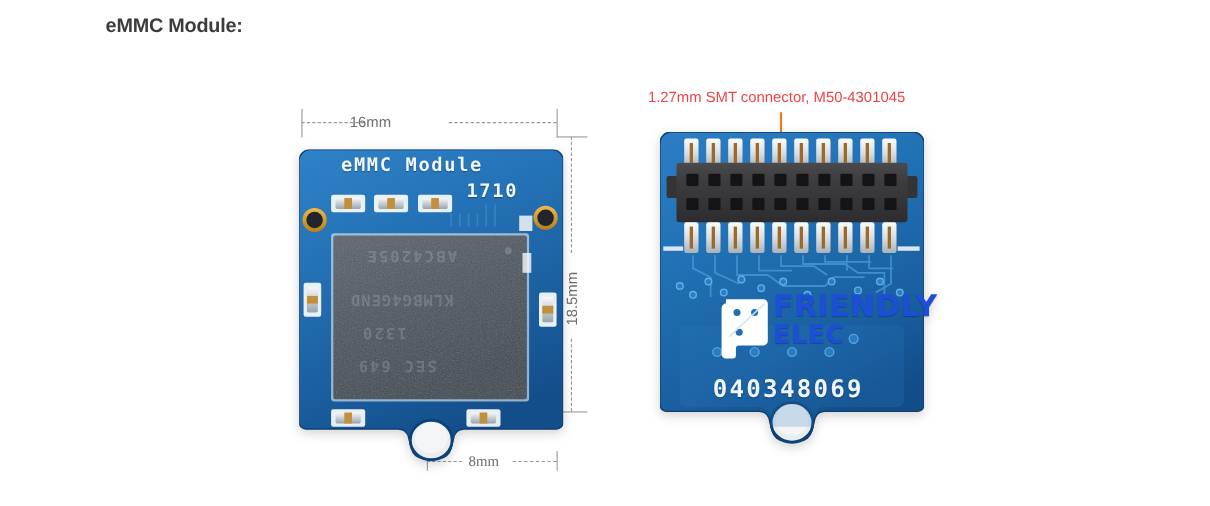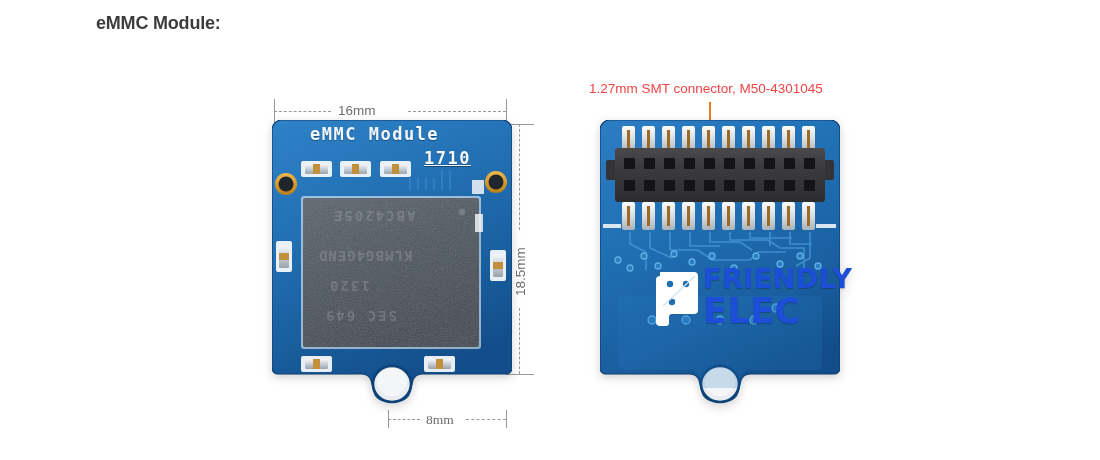--- a/index.html
+++ b/index.html
@@ -133,41 +133,41 @@
 </style>
 </head>
 <body>
 
 <div id="stage">
 
   <div class="page-title">eMMC Module:</div>
 
   <div class="dim-tick-v" style="left:274px; top:99px; height:26px;"></div>
   <div class="dim-line-h" style="left:274px; top:111px; width:57px;"></div>
-  <div class="dim-label" style="left:338px; top:103px;">16mm</div>
+  <div class="dim-label" style="left:318px; top:103px;">16mm</div>
   <div class="dim-line-h" style="left:408px; top:111px; width:98px;"></div>
   <div class="dim-tick-v" style="left:506px; top:99px; height:26px;"></div>
 
   <div class="dim-tick-h" style="left:506px; top:124px; width:28px;"></div>
   <div class="dim-line-v" style="left:519px; top:124px; height:106px;"></div>
   <div class="dim-label dim-18" style="left:513px; top:296px;">18.5mm</div>
   <div class="dim-line-v" style="left:519px; top:308px; height:66px;"></div>
   <div class="dim-tick-h" style="left:506px; top:374px; width:28px;"></div>
 
   <div class="dim-tick-v" style="left:388px; top:410px; height:18px;"></div>
   <div class="dim-line-h" style="left:388px; top:419px; width:32px;"></div>
   <div class="dim-label" style="left:426px; top:412px;font-family:Liberation Serif, serif;">8mm</div>
   <div class="dim-line-h" style="left:466px; top:419px; width:40px;"></div>
   <div class="dim-tick-v" style="left:506px; top:410px; height:18px;"></div>
 
   <div class="callout-text" style="left:589px; top:81px;">1.27mm SMT connector, M50-4301045</div>
   <div class="callout-line" style="left:709px; top:102px; height:48px;"></div>
   <div class="callout-dot" style="left:706px; top:146px;"></div>
 
-  <div class="board" style="left:272px; top:120px; width:240px; height:285px;">
+  <div class="board" style="left:272px; top:136px; width:240px; height:285px;">
     <svg width="240" height="285" viewBox="0 0 240 285" xmlns="http://www.w3.org/2000/svg">
       <defs>
         <linearGradient id="pcbL" x1="0" y1="0" x2="0.35" y2="1">
           <stop offset="0%" stop-color="#2f82c8"></stop>
           <stop offset="35%" stop-color="#2472b6"></stop>
           <stop offset="72%" stop-color="#1a5f9f"></stop>
           <stop offset="100%" stop-color="#134e8a"></stop>
         </linearGradient>
         <linearGradient id="chipG" x1="0" y1="0" x2="0.4" y2="1">
           <stop offset="0%" stop-color="#5a636d"></stop>
@@ -252,21 +252,21 @@
         <path d="M154,58 L154,70"></path>
           <path d="M162,58 L162,70"></path>
         <path d="M170,50 L170,70"></path>
           <path d="M178,50 L178,70"></path>
       </g>
       <rect x="200" y="60" width="12" height="14" fill="#f2f5f8" opacity="0.85"></rect>
       <rect x="203" y="94" width="8" height="18" fill="#f6f8fa" opacity="0.8"></rect>
     </svg>
 
     <div class="silk" style="left:38px; top:4px; font-size:17px; letter-spacing:1.5px;">eMMC Module</div>
-    <div class="silk" style="left:152px; top:28px; font-size:17px; letter-spacing:1.5px;text-decoration:underline;">1710</div>
+    <div class="silk" style="left:152px; top:28px; font-size:17px; letter-spacing:1.5px;">1710</div>
 
     <div class="chip-mark" style="left:60px; top:88px; font-size:14px; letter-spacing:2px;">ABC4205E</div>
     <div class="chip-mark" style="left:46px; top:128px; font-size:14px; letter-spacing:1px;">KLMBG4GEND</div>
     <div class="chip-mark" style="left:56px; top:158px; font-size:14px; letter-spacing:2px;">1320</div>
     <div class="chip-mark" style="left:52px; top:188px; font-size:14px; letter-spacing:2px;">SEC 649</div>
   </div>
 
   <div class="board" style="left:600px; top:120px; width:240px; height:285px;">
     <svg width="240" height="285" viewBox="0 0 240 285" xmlns="http://www.w3.org/2000/svg">
       <defs>
@@ -454,17 +454,18 @@
                  a3,3 0 0 0 -3,3 v6 a3,3 0 0 1 -3,3 h-6 a4,4 0 0 1 -4,-4 v-42
                  a4,4 0 0 1 4,-4 Z" fill="#ffffff"></path>
         <circle cx="70" cy="164" r="3.2" fill="#1f6fb2"></circle>
         <circle cx="86" cy="164" r="3.2" fill="#1f6fb2"></circle>
         <circle cx="72" cy="182" r="3.2" fill="#1f6fb2"></circle>
         <path d="M63,186 L95,156" stroke="#cfe2f2" stroke-width="1.6" fill="none" opacity="0.9"></path>
       </g>
     </svg>
 
     <div class="brand" style="left:103px; top:146px; font-size:27px;">FRIENDLY</div>
-    <div class="brand" style="left:103px; top:175px; font-size:35px;">ELEC</div>
-
+    <div class="brand" style="left:103px; top:175px; font-size:23px;">ELEC</div>
+
+    <div class="serial" style="left:48px; top:222px; font-size:22px;">040348069</div>
   </div>
 
 </div>
 
 </body></html>

